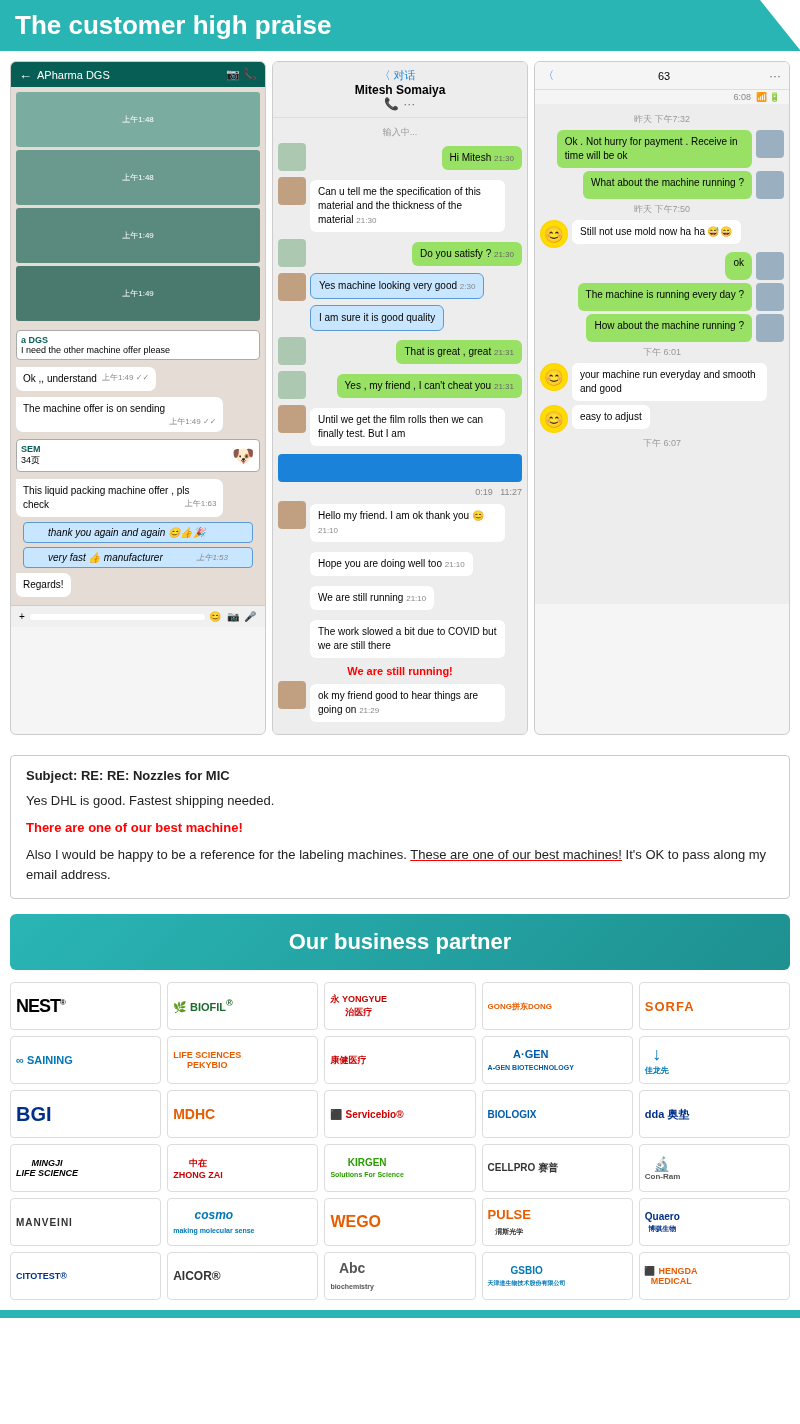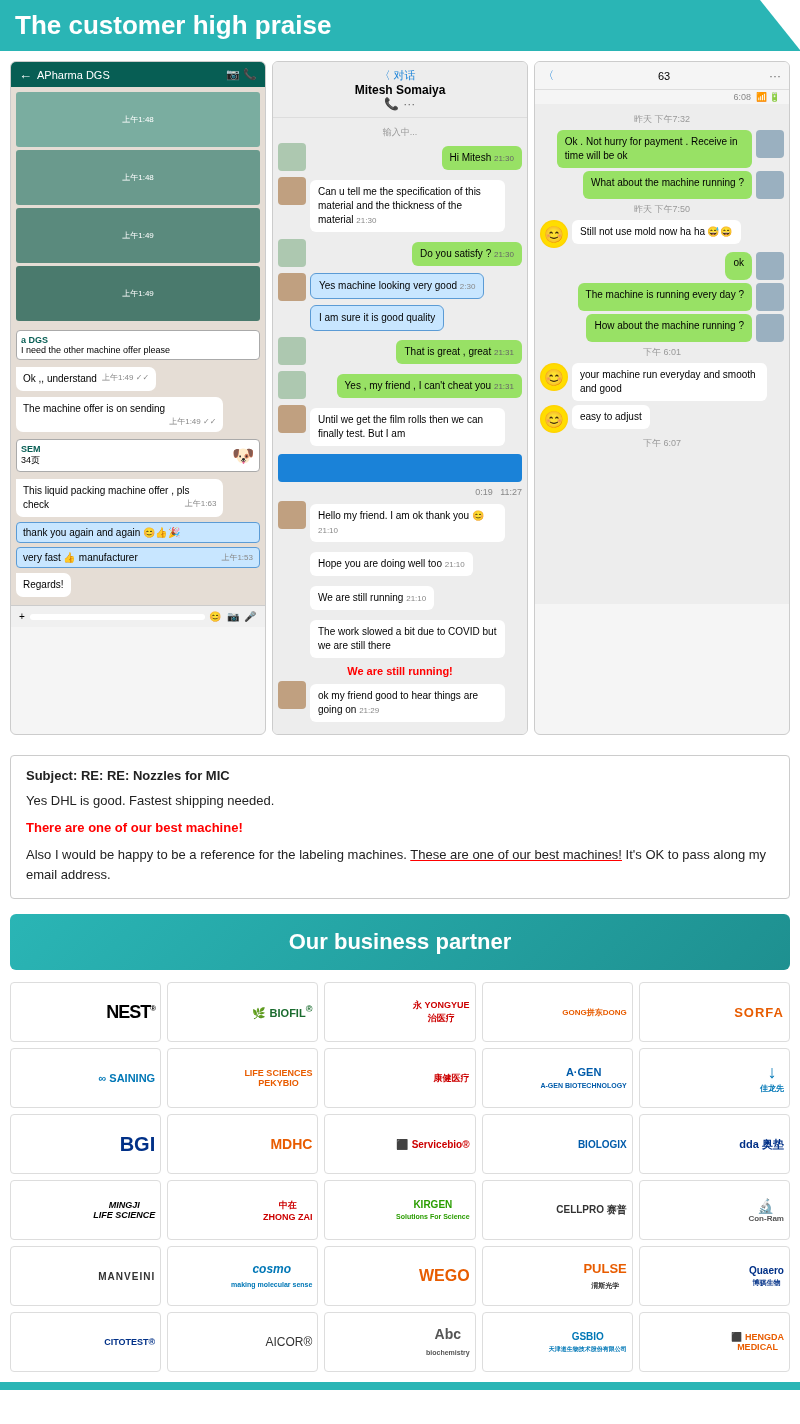--- a/index.html
+++ b/index.html
@@ -103,23 +103,24 @@
       padding: 4px;
       margin: 4px 0;
       font-size: 9px;
     }
     .chat1-section-name { color: #075e54; font-weight: bold; font-size: 9px; }
 
     .highlighted-bubble {
       background: #c8e6ff;
       border: 1px solid #5b9bd5;
       border-radius: 4px;
-      padding: 4px 6px;
+      padding: 4px 24px;
       font-size: 10px;
-      margin: 2px 0;
+      margin: 2px 7px;
+      font-style: italic;
     }
 
     .chat1-footer {
       background: #f0f0f0;
       border-top: 1px solid #ccc;
       padding: 5px 8px;
       display: flex;
       align-items: center;
       gap: 5px;
     }
@@ -260,24 +261,24 @@
     }
 
     .partner-grid {
       display: grid;
       grid-template-columns: repeat(5, 1fr);
       gap: 6px;
     }
     .partner-logo {
       border: 1px solid #ddd;
       border-radius: 4px;
-      height: 60px;
+      height: 48px;
       display: flex;
       align-items: center;
-      justify-content: flex-end;
+      justify-content: flex-start;
       background: #fff;
       padding: 5px;
       font-size: 10px;
       font-weight: bold;
       text-align: center;
       color: #333;
       overflow: hidden;
     }
 
     
@@ -300,21 +301,21 @@
     .logo-zhongzai { font-size: 9px; color: #c00; font-weight: bold; }
     .logo-kirgen { font-size: 10px; color: #2a9d00; font-weight: bold; }
     .logo-cellpro { font-size: 10px; color: #333; font-weight: bold; }
     .logo-conram { font-size: 9px; color: #555; font-weight: bold; }
     .logo-manveini { font-size: 10px; color: #333; font-weight: bold; letter-spacing: 1px; }
     .logo-cosmo { font-size: 12px; color: #0077b6; font-weight: 900; font-style: italic; }
     .logo-wego { font-size: 16px; color: #e85c00; font-weight: 900; }
     .logo-pulse { font-size: 13px; color: #e85c00; font-weight: 900; }
     .logo-quaero { font-size: 10px; color: #003087; font-weight: bold; }
     .logo-citotest { font-size: 9px; color: #003087; font-weight: bold; }
-    .logo-aicor { font-size: 12px; color: #333; font-weight: 400; }
+    .logo-aicor { font-size: 12px; color: #333; font-weight: 700; }
     .logo-abc { font-size: 14px; color: #555; font-weight: 900; }
     .logo-gsbio { font-size: 10px; color: #0077b6; font-weight: bold; }
     .logo-hengda { font-size: 9px; color: #e85c00; font-weight: bold; }
 
     .bottom-bar {
       background: #2ab5b5;
       height: 8px;
       margin-top: 10px;
     }
 

